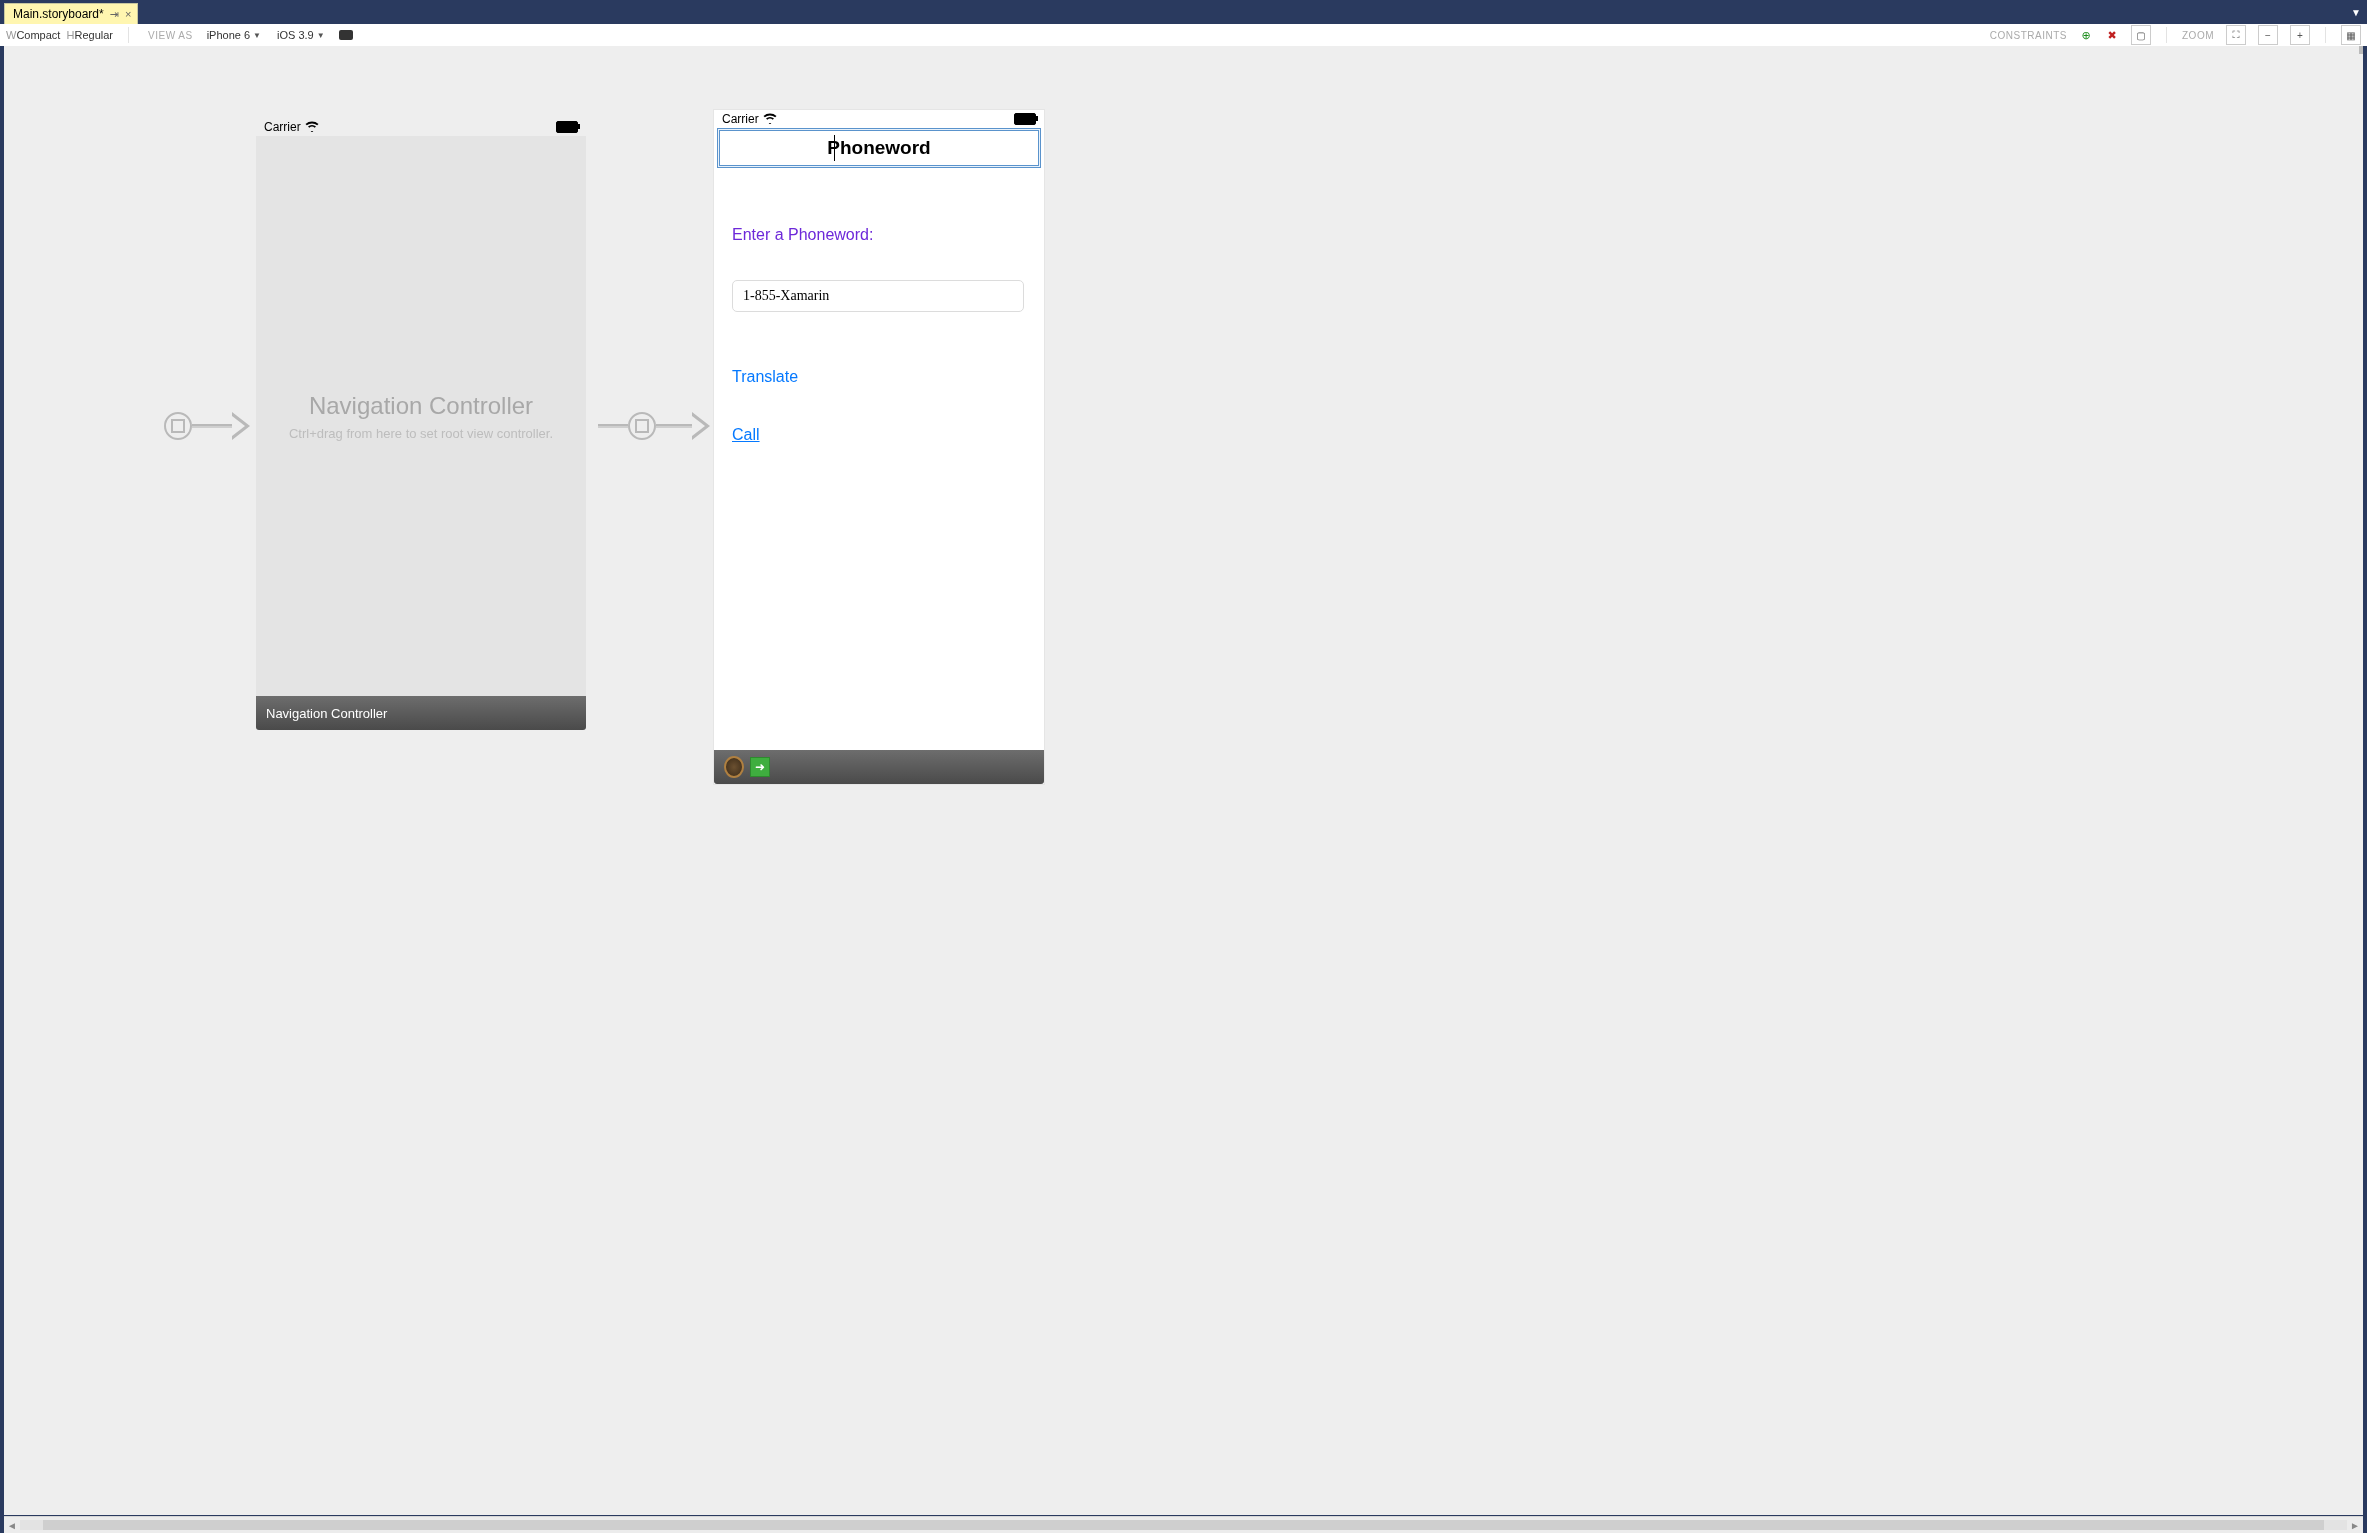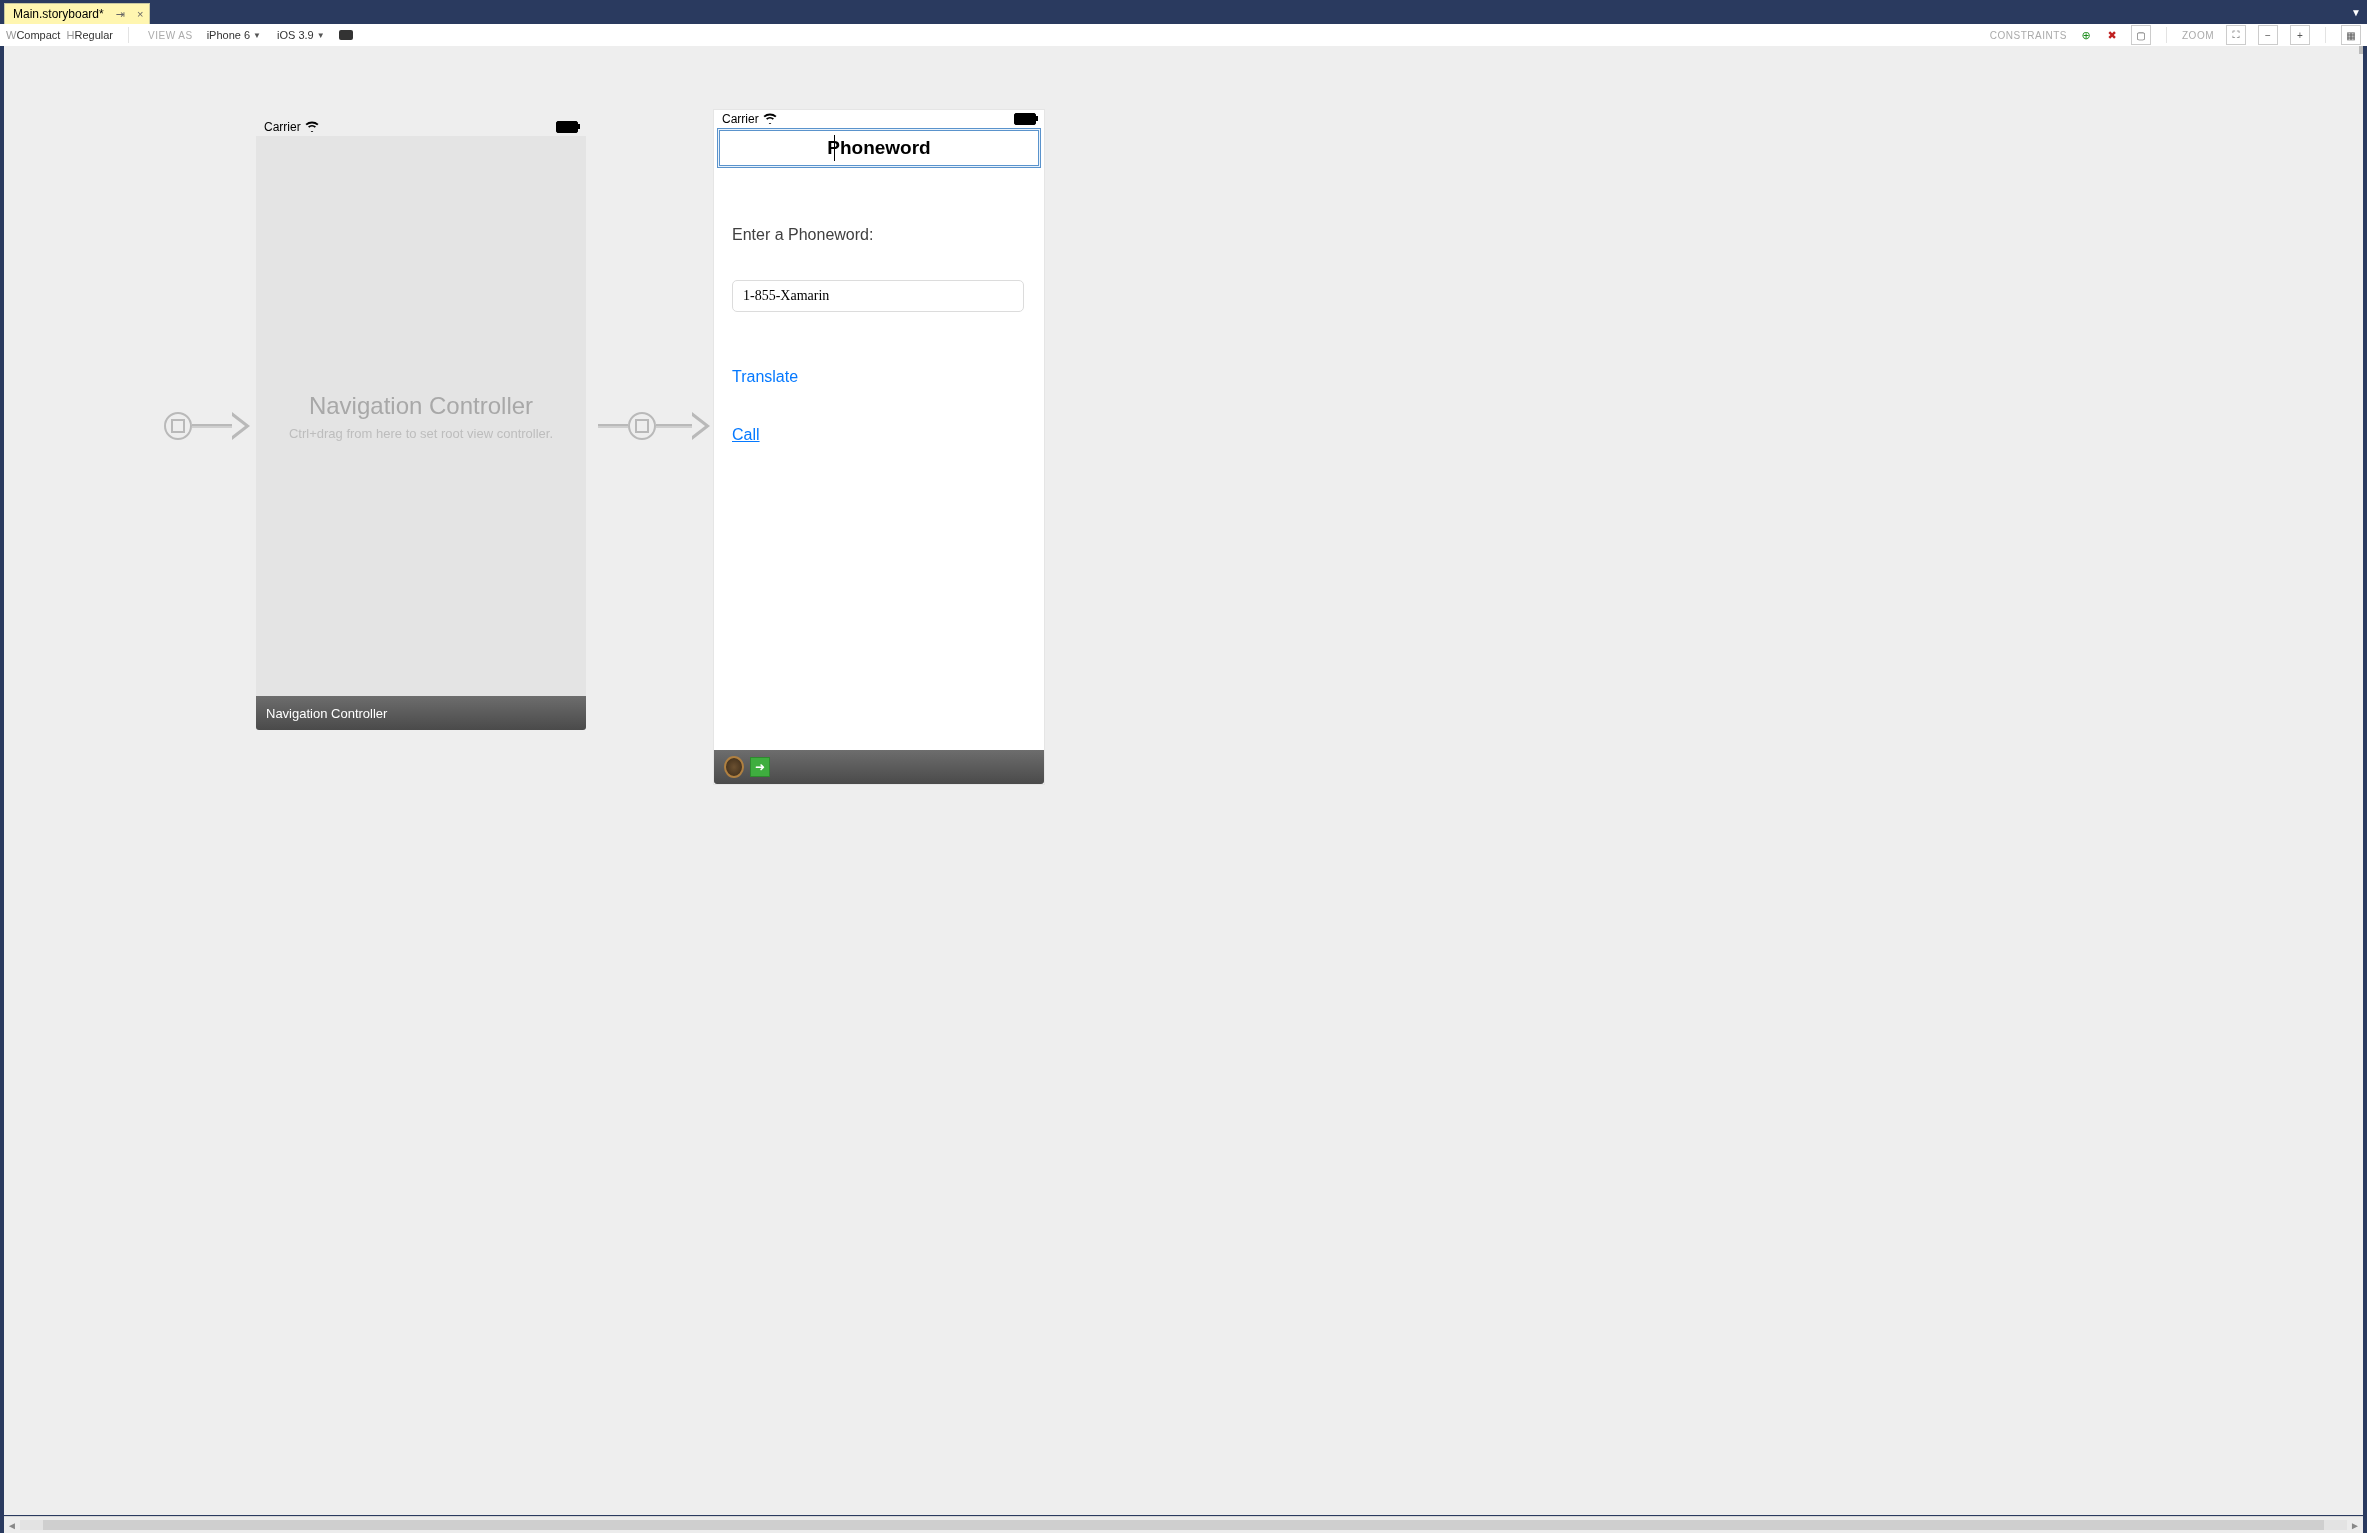--- a/index.html
+++ b/index.html
@@ -23,21 +23,21 @@
     position: relative;
   }
   .tab {
     background: #fff6b0;
     border: 1px solid #c7c7a0;
     border-bottom: none;
     font-size: 12px;
     padding: 1px 6px 1px 8px;
     display: flex;
     align-items: center;
-    gap: 12px;
+    gap: 6px;
     height: 18px;
   }
   .tab .pin, .tab .close {
     font-size: 11px;
     color: #666;
     cursor: pointer;
   }
   .tabstrip .caret {
     position: absolute;
     right: 6px;
@@ -285,21 +285,21 @@
     font-weight: 700;
     color: #000;
   }
   .vc-body {
     padding: 0 18px;
     height: 524px;
     position: relative;
   }
   .label {
     font-size: 16px;
-    color: #404040;
+    color: #6d28d9;
     margin-top: 58px;
   }
   .textfield {
     margin-top: 36px;
     border: 1px solid #dcdcdc;
     border-radius: 5px;
     padding: 7px 10px;
     font-size: 14px;
     color: #000;
     width: 270px;

